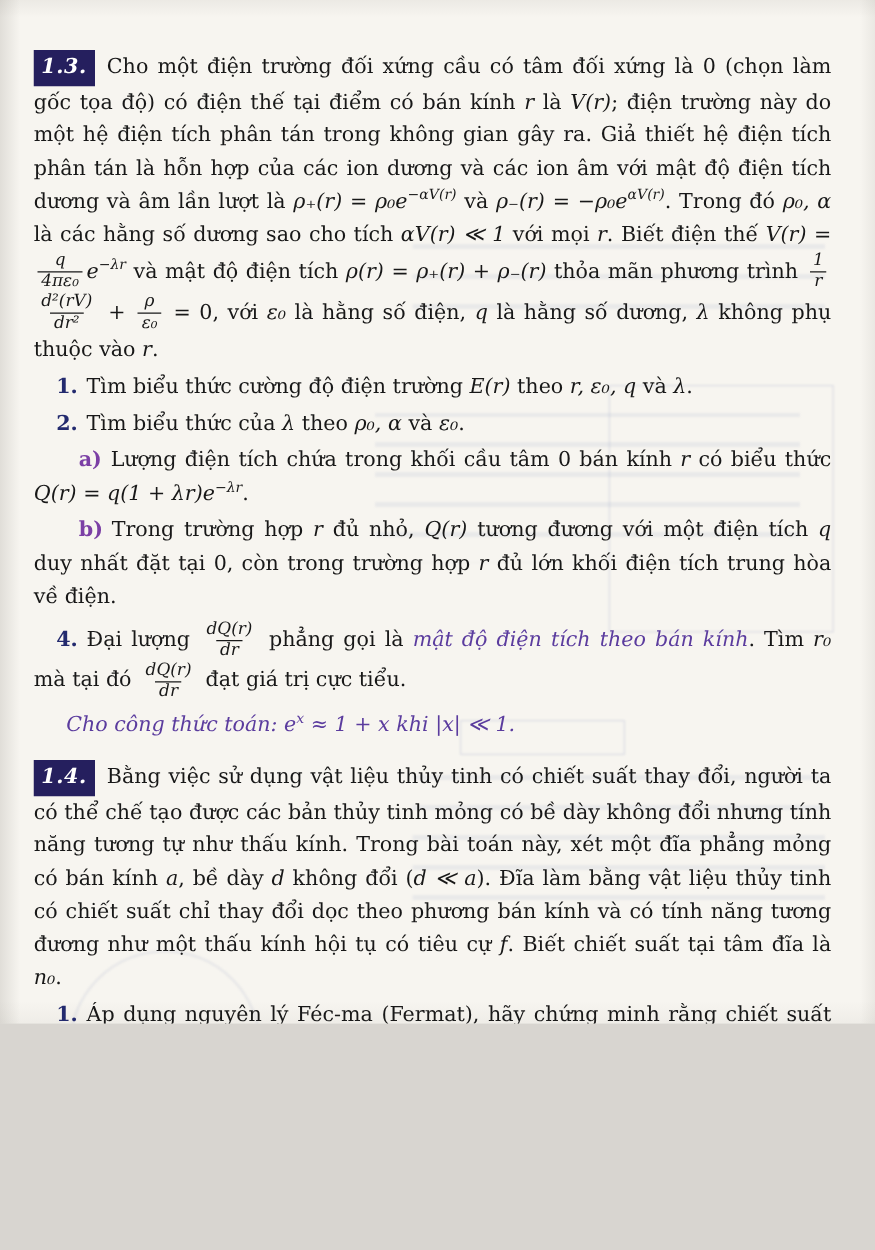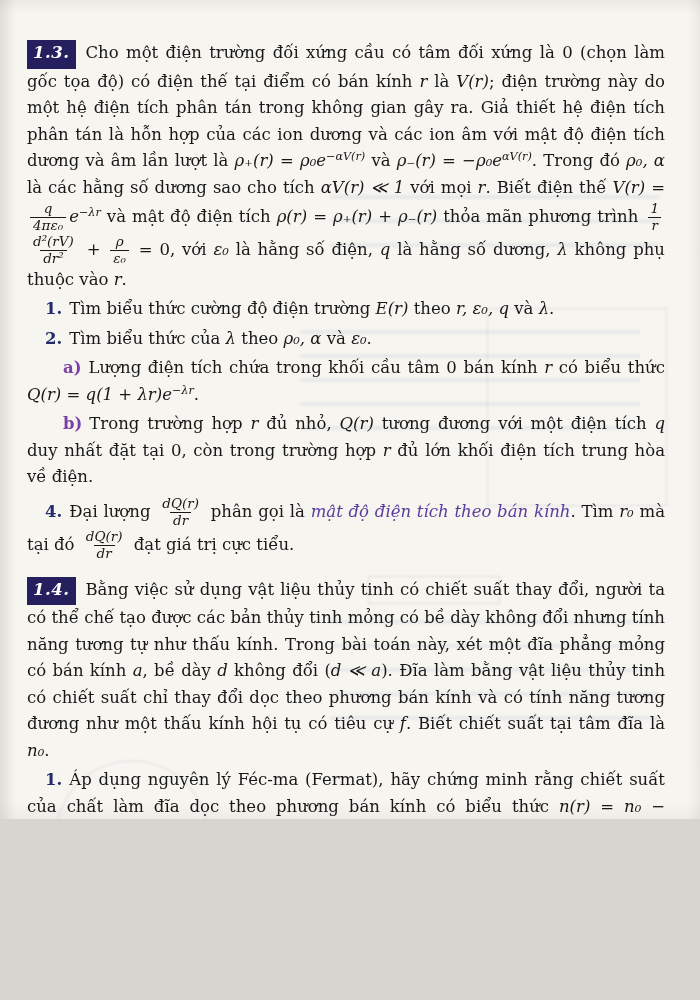--- a/index.html
+++ b/index.html
@@ -110,24 +110,27 @@
       <p class="para indent2 mt1">
         <span class="slabel">a)</span><span><span>Lượng điện tích chứa trong khối cầu tâm 0 bán kính </span><span class="run-i">r</span><span> có biểu thức </span><span class="run-i">Q(r) = q(1 + λr)e</span><span class="run-sup">−λr</span><span>.</span></span>
       </p>
       <p class="para indent2 mt1">
         <span class="slabel">b)</span><span><span>Trong trường hợp </span><span class="run-i">r</span><span> đủ nhỏ, </span><span class="run-i">Q(r)</span><span> tương đương với một điện tích </span><span class="run-i">q</span><span> duy nhất đặt tại 0, còn trong trường hợp </span><span class="run-i">r</span><span> đủ lớn khối điện tích trung hòa về điện.</span></span>
       </p>
       <p class="para indent1 mt2">
         <span class="inum">4.</span><span><span>Đại lượng </span><span class="frac">
               <span class="num">dQ(r)</span>
               <span class="den">dr</span>
-            </span><span> phân gọi là </span><span class="run-em">mật độ điện tích theo bán kính</span><span>. Tìm </span><span class="run-i">r₀</span><span> mà tại đó </span><span class="frac">
+            </span><span> phẳng gọi là </span><span class="run-em">mật độ điện tích theo bán kính</span><span>. Tìm </span><span class="run-i">r₀</span><span> mà tại đó </span><span class="frac">
               <span class="num">dQ(r)</span>
               <span class="den">dr</span>
             </span><span> đạt giá trị cực tiểu.</span></span>
+      </p>
+      <p class="para note">
+        <span><span>Cho công thức toán: e</span><span class="run-sup">x</span><span> ≈ 1 + x khi |x| ≪ 1.</span></span>
       </p>
     </section>
 
     <section class="sec2">
       <p class="para">
         <span class="badge">1.4.</span><span><span>Bằng việc sử dụng vật liệu thủy tinh có chiết suất thay đổi, người ta có thể chế tạo được các bản thủy tinh mỏng có bề dày không đổi nhưng tính năng tương tự như thấu kính. Trong bài toán này, xét một đĩa phẳng mỏng có bán kính </span><span class="run-i">a</span><span>, bề dày </span><span class="run-i">d</span><span> không đổi (</span><span class="run-i">d ≪ a</span><span>). Đĩa làm bằng vật liệu thủy tinh có chiết suất chỉ thay đổi dọc theo phương bán kính và có tính năng tương đương như một thấu kính hội tụ có tiêu cự </span><span class="run-i">f</span><span>. Biết chiết suất tại tâm đĩa là </span><span class="run-i">n₀</span><span>.</span></span>
       </p>
       <p class="para indent1 mt1">
         <span class="inum">1.</span><span><span>Áp dụng nguyên lý Féc-ma (Fermat), hãy chứng minh rằng chiết suất của chất làm đĩa dọc theo phương bán kính có biểu thức </span><span class="run-i">n(r) = n₀ − </span><span class="frac">
               <span class="num"><span class="sqrt">

